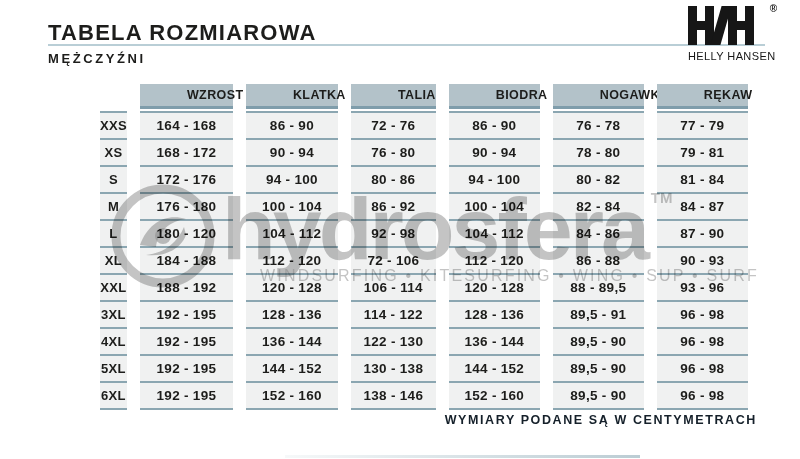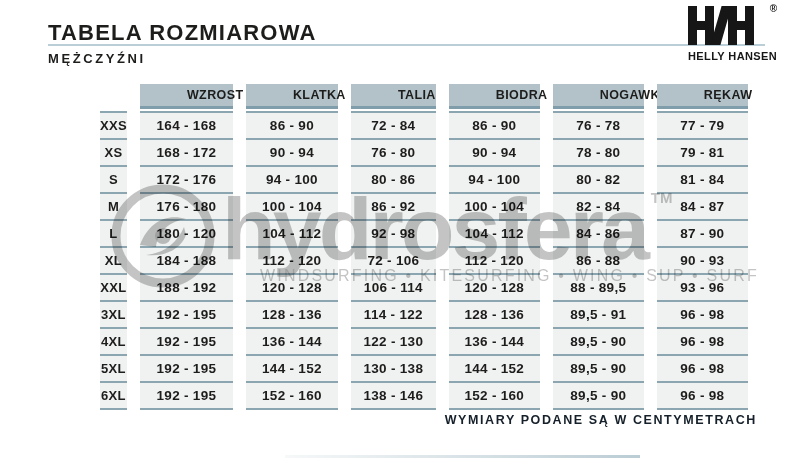--- a/index.html
+++ b/index.html
@@ -28,21 +28,21 @@
   
   .logo{position:absolute;left:688px;top:6px;width:80px;}
   .hh-mark{position:relative;height:40px;display:flex;align-items:flex-start;}
   .hblock{position:relative;width:26px;height:39px;}
   .hblock .vb{position:absolute;top:0;bottom:0;width:9px;background:#161616;}
   .hblock .vb.l{left:0;} .hblock .vb.r{right:0;}
   .hblock .mb{position:absolute;left:6px;right:6px;top:15px;height:9px;background:#161616;}
   .slash{width:10px;height:39px;background:#161616;transform:skewX(-16deg);margin:0 2px;}
   .reg{position:absolute;right:-9px;top:-3px;font-size:10px;color:#161616;font-weight:bold;}
   .hh-name{
-    margin-top:4px;font-size:11px;font-weight:bold;color:#161616;
+    margin-top:4px;font-size:11px;font-weight:normal;color:#161616;
     letter-spacing:0.4px;white-space:nowrap;
   }
 
   
   #table{
     position:absolute;left:63px;top:84px;width:671px;
     display:flex;gap:13px;
   }
   .tcol{display:flex;flex-direction:column;}
   .hcell{
@@ -193,21 +193,21 @@
         <div class="rline"></div>
         <div class="cell">144 - 152</div>
         <div class="rline"></div>
         <div class="cell">152 - 160</div>
         <div class="rline"></div>
       </div>
       <div class="tcol" style="width: 97px;">
         <div class="hcell">TALIA</div>
         <div class="hgap"></div>
         <div class="rline"></div>
-        <div class="cell">72 - 84</div>
+        <div class="cell">72 - 76</div>
         <div class="rline"></div>
         <div class="cell">76 - 80</div>
         <div class="rline"></div>
         <div class="cell">80 - 86</div>
         <div class="rline"></div>
         <div class="cell">86 - 92</div>
         <div class="rline"></div>
         <div class="cell">92 - 98</div>
         <div class="rline"></div>
         <div class="cell">72 - 106</div>

